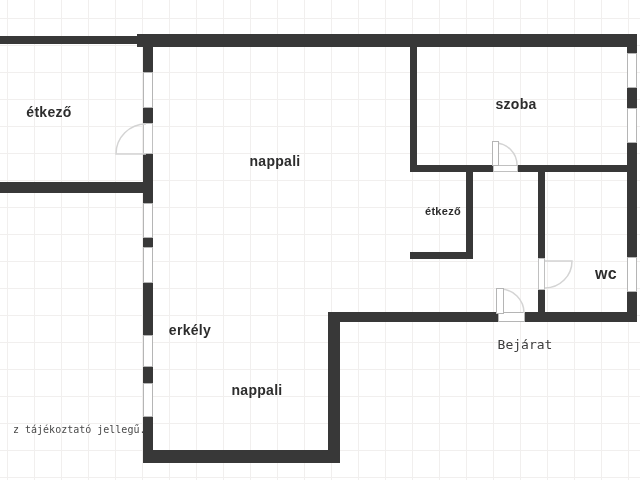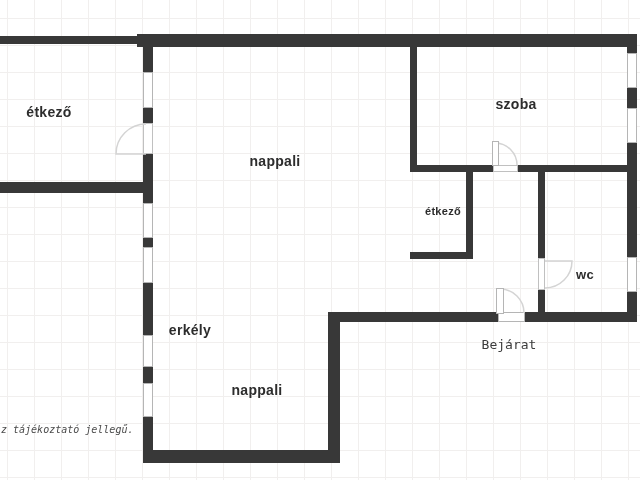--- a/index.html
+++ b/index.html
@@ -28,26 +28,26 @@
     position:absolute;background:#ffffff;border:1px solid #b5b5b5;
     box-sizing:border-box;z-index:4;
   }
   .overlay{position:absolute;left:0;top:0;z-index:3;pointer-events:none;}
   .room-label{
     position:absolute;transform:translate(-50%,-50%);
     font-weight:700;font-size:14px;color:#2d2d2d;letter-spacing:0.3px;
     white-space:nowrap;z-index:5;
   }
   .room-label.small{font-size:11px;}
-  .room-label.mid{font-size:13px;}
+  .room-label.mid{font-size:16px;margin-left:21px;}
   .mono-label{
     position:absolute;font-family:"DejaVu Sans Mono","Liberation Mono",monospace;
     color:#3c3c3c;white-space:nowrap;z-index:5;
   }
-  .entrance-label{font-size:13px;transform:translate(-50%,-50%);}
+  .entrance-label{font-size:13px;transform:translate(-50%,-50%);padding-left:32px;}
   .disclaimer-label{font-size:10px;color:#4a4a4a;}
 </style>
 </head>
 <body>
 
 <div class="plan">
 
   <div class="wall" style="left:0px;top:36px;width:137px;height:8px;"></div>
   <div class="wall" style="left:137px;top:34px;width:500px;height:13px;"></div>
   <div class="wall" style="left:143px;top:34px;width:10px;height:429px;"></div>
@@ -88,15 +88,15 @@
 
   <div class="room-label" style="left:49px;top:112px;">étkező</div>
   <div class="room-label" style="left:275px;top:161px;">nappali</div>
   <div class="room-label" style="left:516px;top:104px;">szoba</div>
   <div class="room-label small" style="left:443px;top:211px;">étkező</div>
   <div class="room-label mid" style="left:585px;top:274px;">wc</div>
   <div class="room-label" style="left:190px;top:330px;">erkély</div>
   <div class="room-label" style="left:257px;top:390px;">nappali</div>
 
   <div class="mono-label entrance-label" style="left:509px;top:344px;">Bejárat</div>
-  <div class="mono-label disclaimer-label" style="left:1px;top:424px;font-style:italic;">z tájékoztató jellegű.</div>
+  <div class="mono-label disclaimer-label" style="left:13px;top:424px;">z tájékoztató jellegű.</div>
 
 </div>
 
 </body></html>

